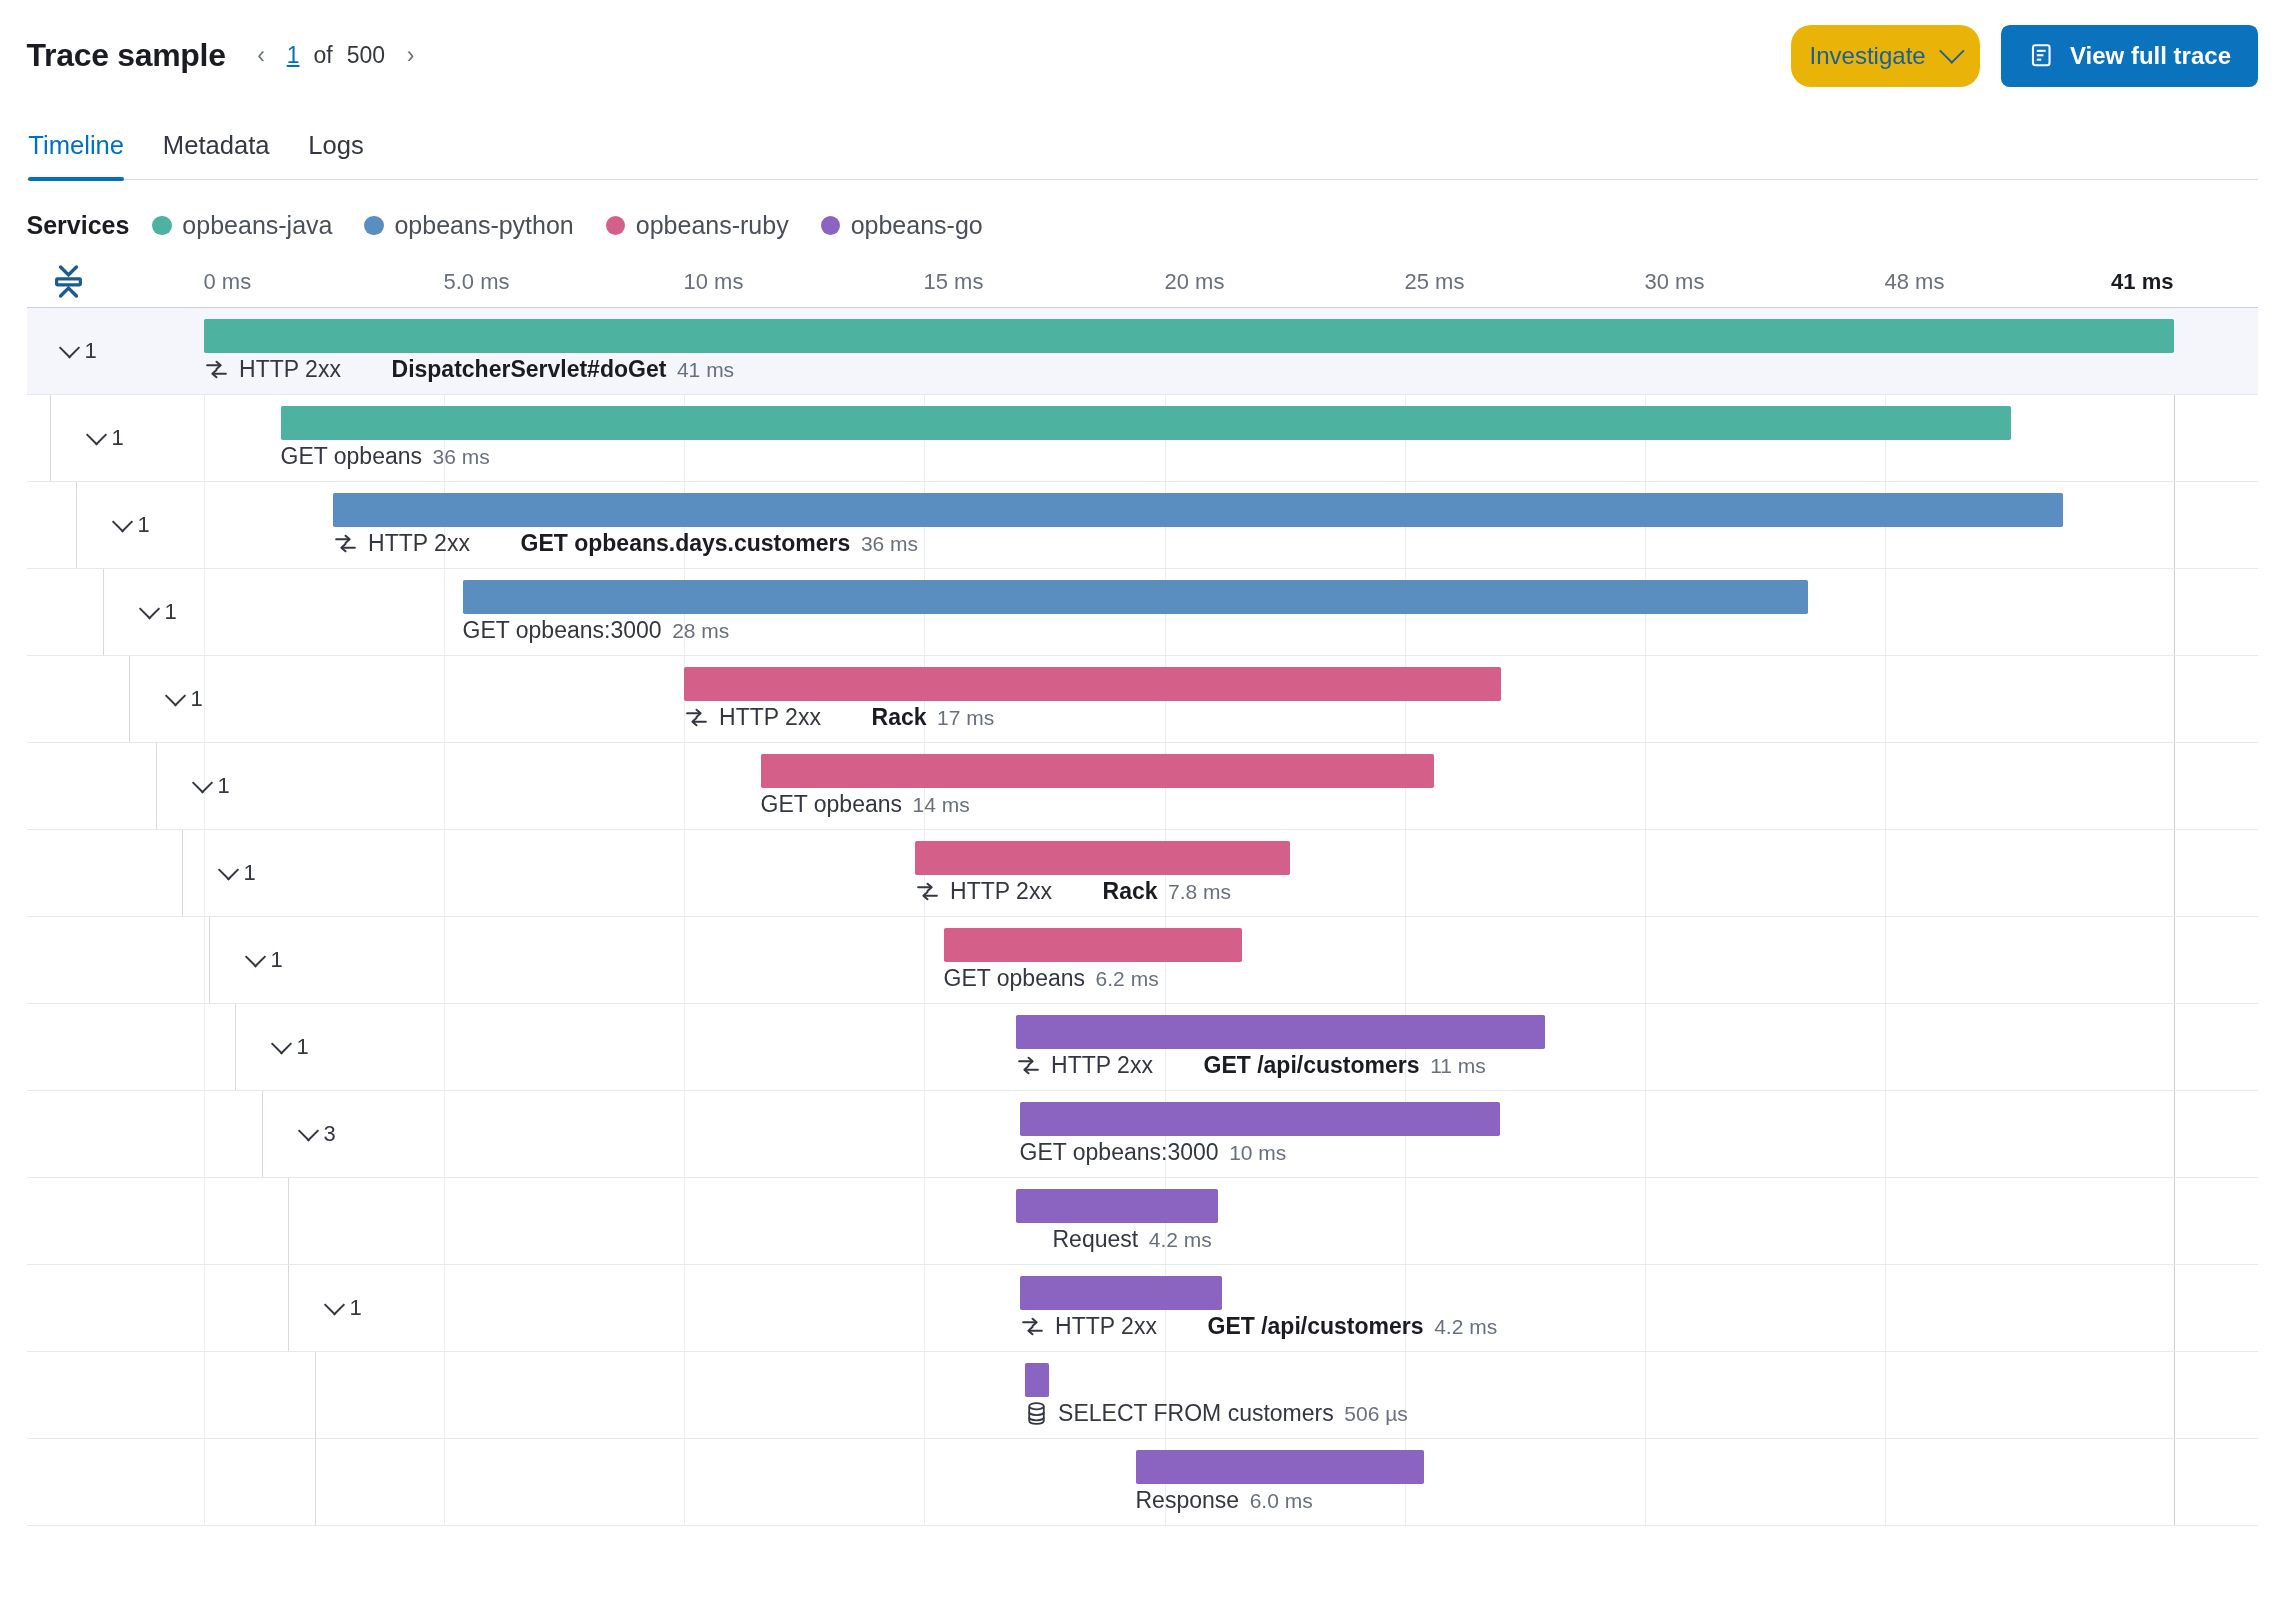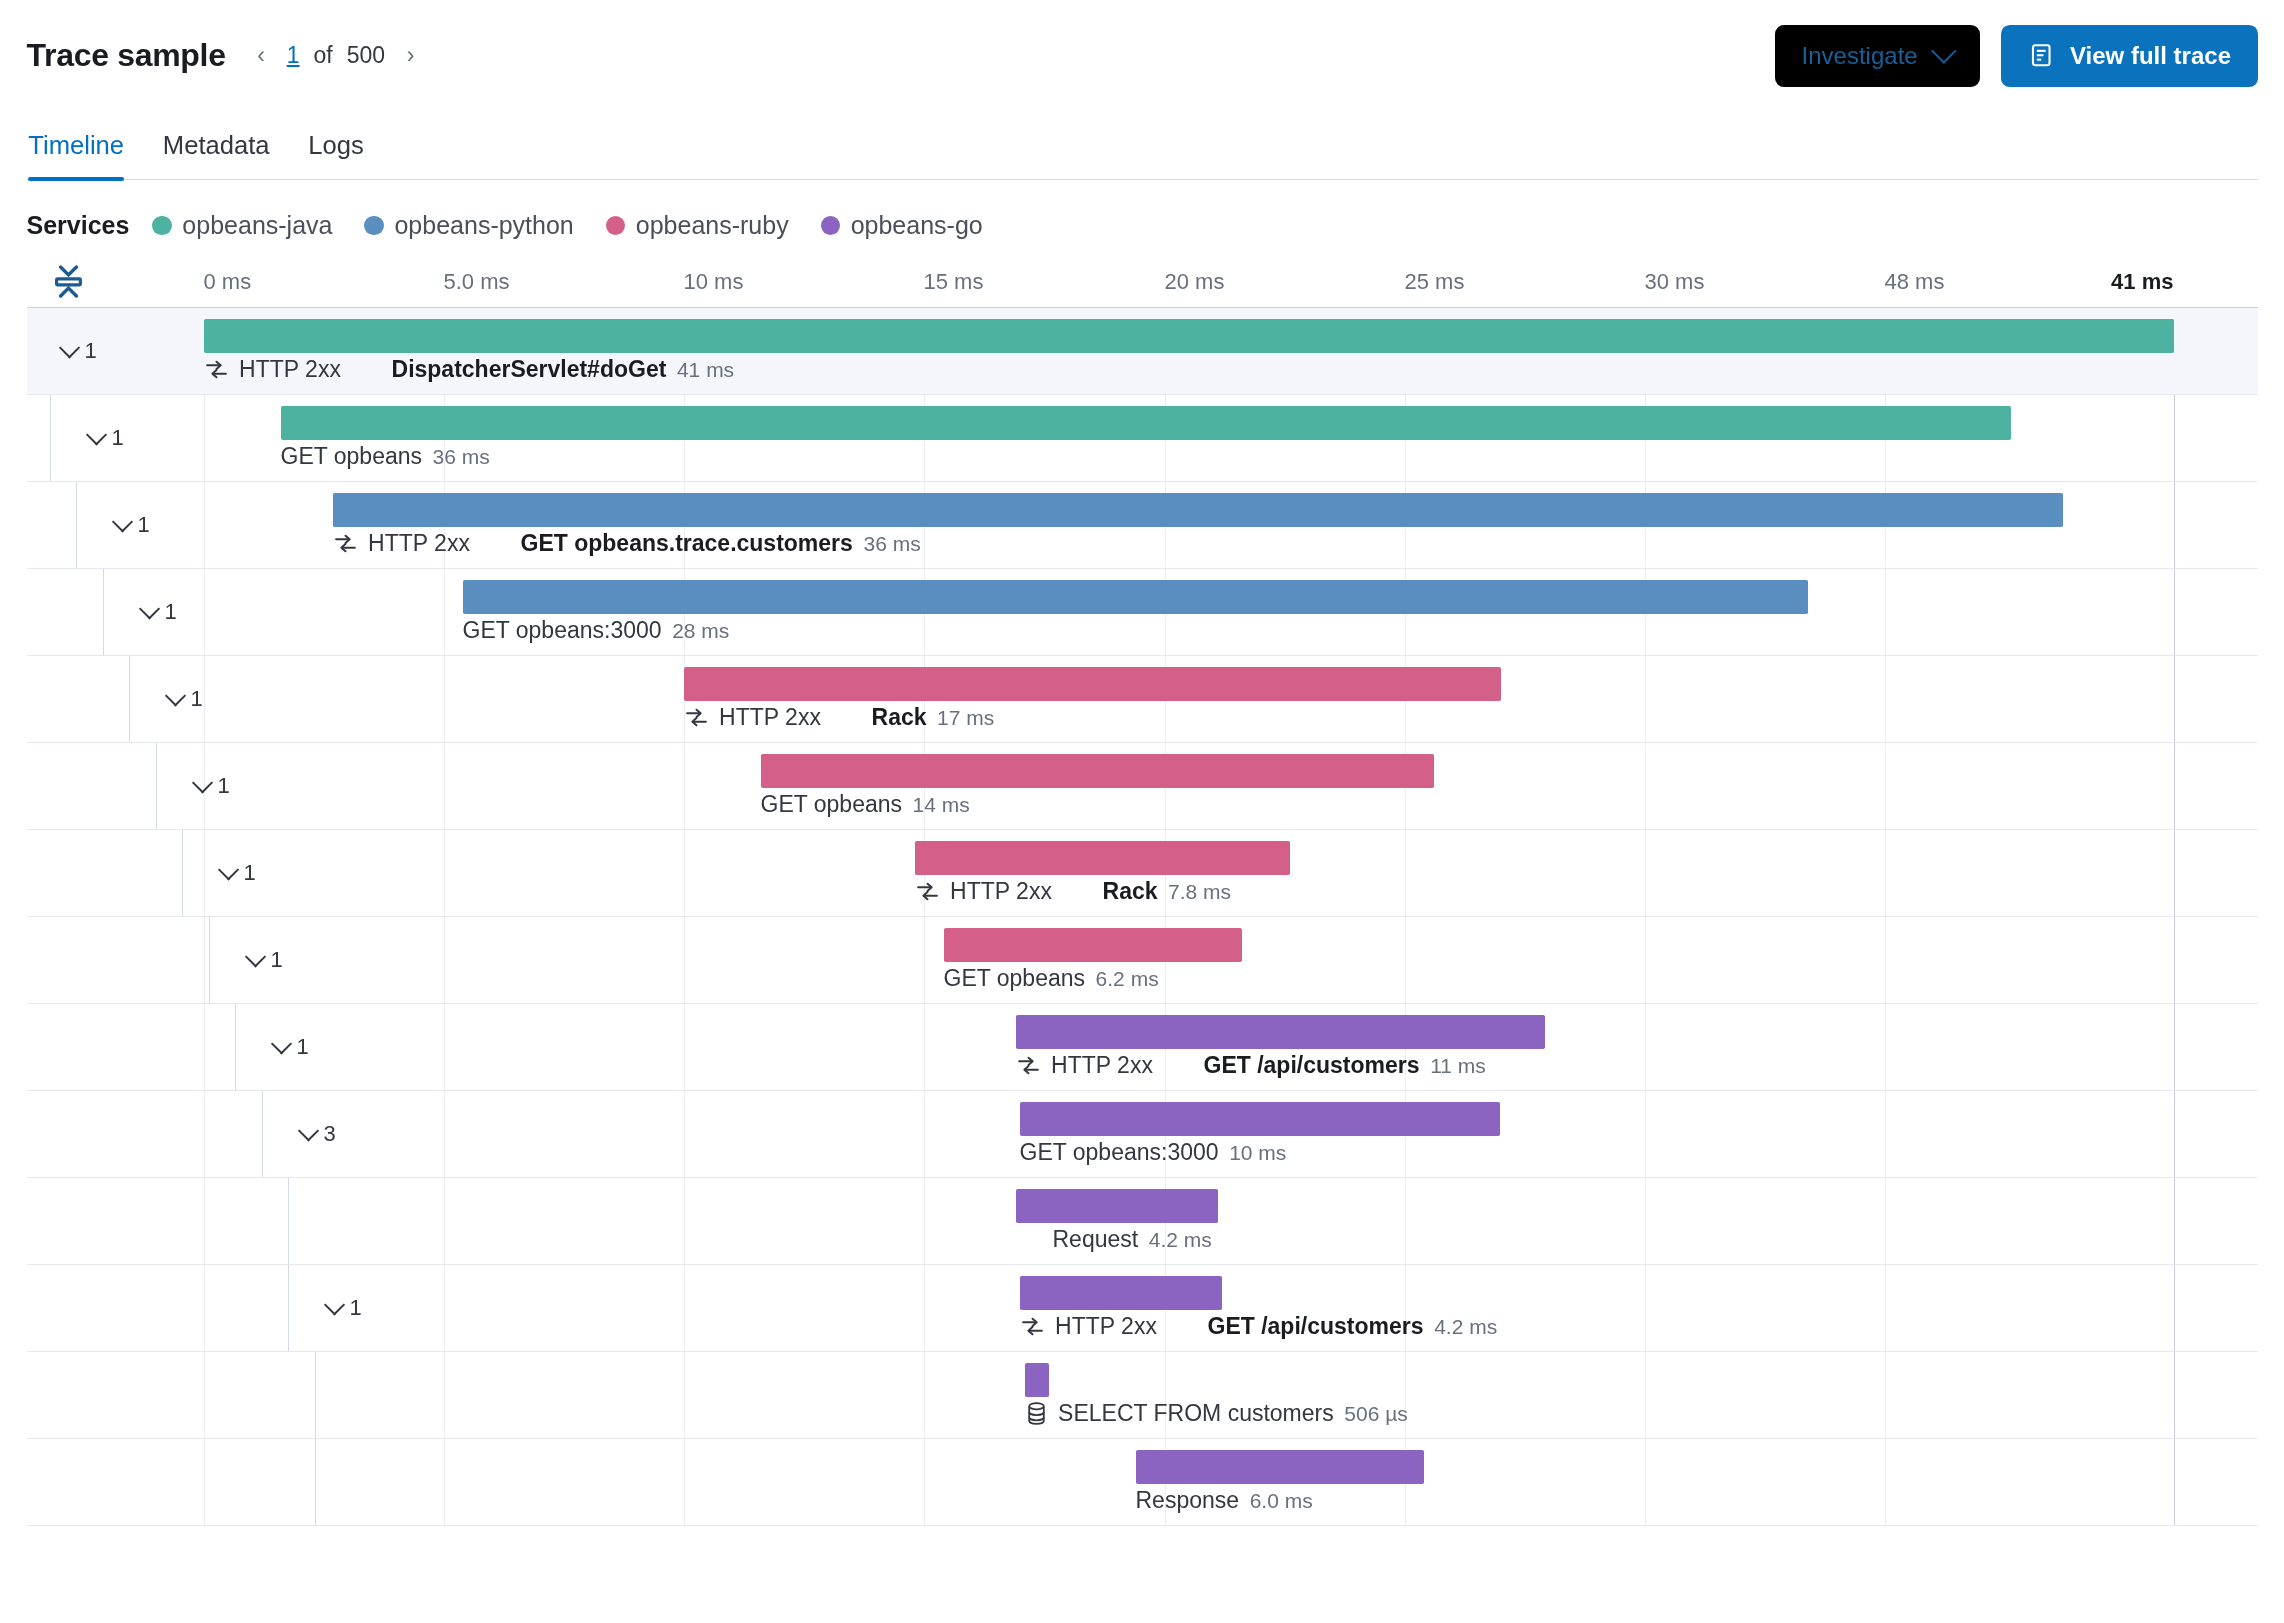--- a/index.html
+++ b/index.html
@@ -34,24 +34,24 @@
   }
   .pg-num {
     color: #0071c2; font-size: 23px; text-decoration: underline;
     cursor: pointer;
   }
   .pg-of { color: #343741; font-size: 23px; }
   .pg-total { color: #343741; font-size: 23px; }
 
   .hdr-actions { margin-left: auto; display: flex; align-items: center; gap: 21px; }
   .btn-investigate {
-    background: #000000;
+    background: #eab308;
     color: #19609a;
-    border: none; border-radius: 9px;
-    height: 62px; padding: 0 27px;
+    border: none; border-radius: 20px;
+    height: 62px; padding: 0 19px;
     font-size: 24px; font-family: inherit;
     display: flex; align-items: center; gap: 17.7px;
     cursor: pointer;
   }
   .btn-investigate .chev {
     display:inline-block; width: 17.7px; height: 17.7px;
     border-right: 2.6px solid #19609a; border-bottom: 2.6px solid #19609a;
     transform: rotate(45deg) translate(-3.5px,-3.5px);
   }
   .btn-full-trace {
@@ -294,21 +294,21 @@
           <div class="lbl" style="left: 306px;">
             <span class="ic">
               <svg width="25" height="25" viewBox="0 0 24 24" fill="none" stroke="#343741" stroke-width="1.9" stroke-linecap="round" stroke-linejoin="round">
                 <path d="M3 8 h12"></path>
                 <polyline points="12,4.5 16,8 12,11.5"></polyline>
                 <path d="M21 16 h-12"></path>
                 <polyline points="12,12.5 8,16 12,19.5"></polyline>
               </svg>
             </span>
             <span class="sub">HTTP 2xx</span>
-            <span class="strong">GET opbeans.trace.customers</span>
+            <span class="strong">GET opbeans.days.customers</span>
             <span class="dur">36 ms</span>
           </div>
         </div>
         <div class="row">
           <div class="tree" style="left: 76px;"></div>
           <div class="toggle" style="left: 115px;">
             <span class="ch"></span>
             <span class="cnt">1</span>
           </div>
           <div class="bar" style="left: 436px; width: 1345px; background: rgb(90, 142, 192);"></div>

